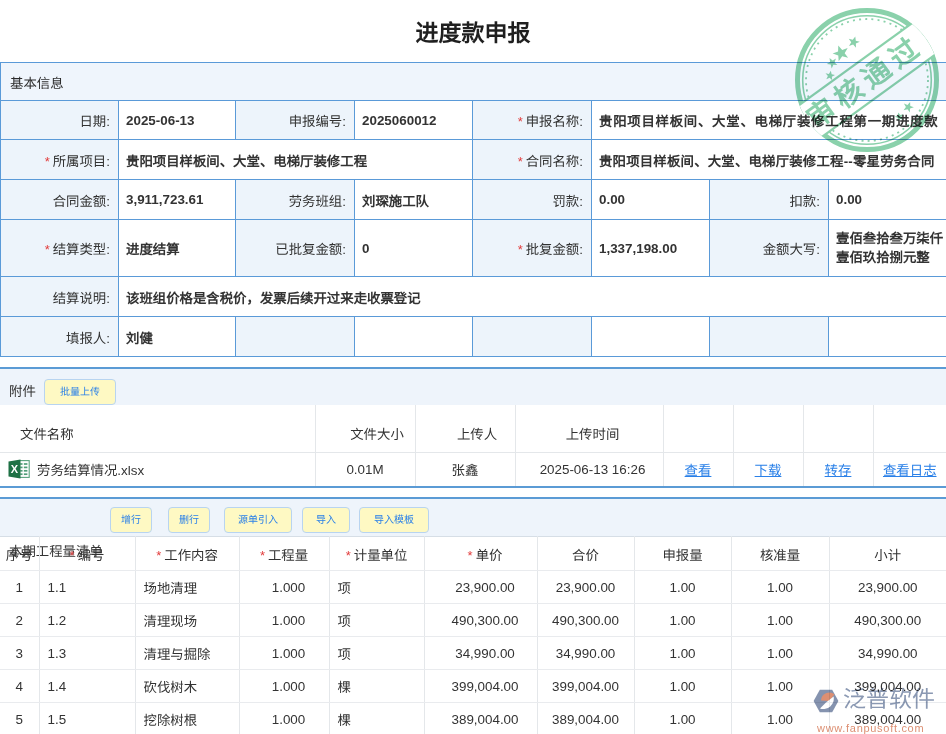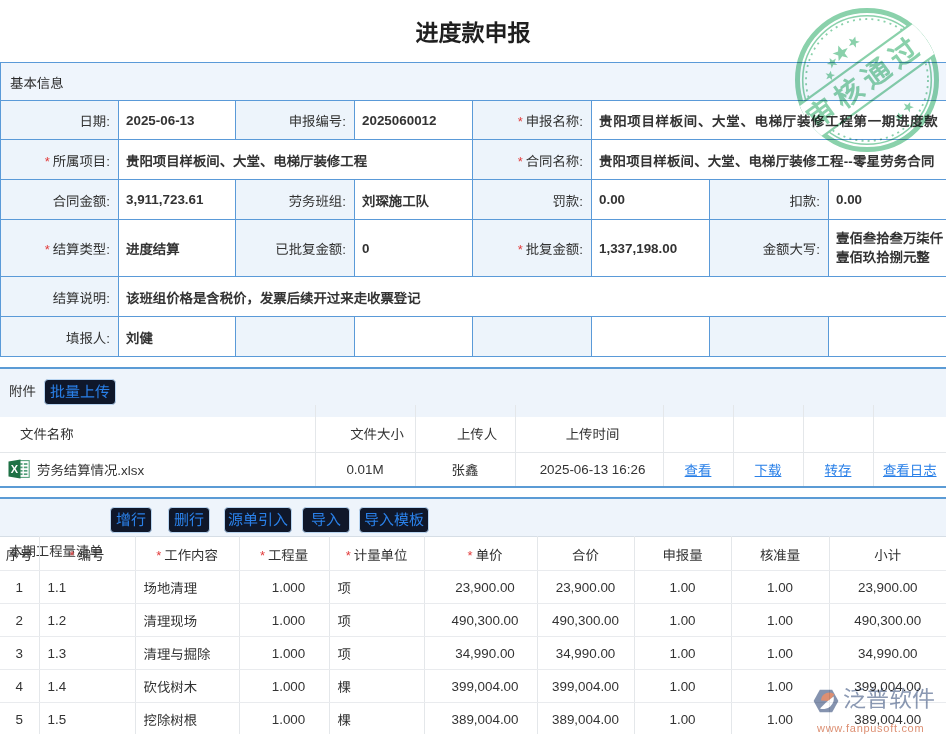--- a/index.html
+++ b/index.html
@@ -13,24 +13,24 @@
   #basic { position:absolute; left:0; top:62px; width:946px; }
   #basic td { border:1px solid #5a9ad8; font-size:13.4px; padding:0 7px; white-space:nowrap; }
   #basic td.cap { background:#eff5fc; color:#2b2b2b; padding-left:9px; }
   #basic td.lb { background:#edf4fb; text-align:right; padding-right:8px; color:#333; }
   #basic td.vl { background:#fff; text-align:left; color:#333;font-weight:bold; }
   .req { color:#e23c3c; margin-right:3px; font-size:13px; }
   
   .secbar { position:absolute; left:0; width:946px; background:#eef4fb;
             border-top:2px solid #5b9bd5; }
   .secbar .lbl { position:absolute; left:9px; color:#333; }
-  .btn { position:absolute; background:#0f172a; border:1px solid #b8d4f0;
-         color:#2a80e8; border-radius:4px; text-align:center; font-size:15px; }
-  
-  #attbar { top:367px; height:50px; }
+  .btn { position:absolute; background:#fef9c3; border:1px solid #b8d4f0;
+         color:#2a80e8; border-radius:4px; text-align:center; font-size:10px; }
+  
+  #attbar { top:367px; height:38px; }
   #attbar .lbl { top:11px; }
   #att { position:absolute; left:0; top:405px; width:946px; }
   #att td { border-right:1px solid #e4e7ea; font-size:13.4px; }
   #att td:last-child { border-right:none; }
   #att tr.h td { border-bottom:1px solid #e4e7ea; color:#333; padding-top:9px;padding-left:24px; }
   #att tr.d td { border-bottom:2px solid #5b9bd5; }
   #att .c { text-align:center; }
   a.lnk { color:#2a80e8; text-decoration:underline; }
   .fname { display:flex; align-items:center; padding-left:8px; }
   .fname svg { margin-right:7px; }

